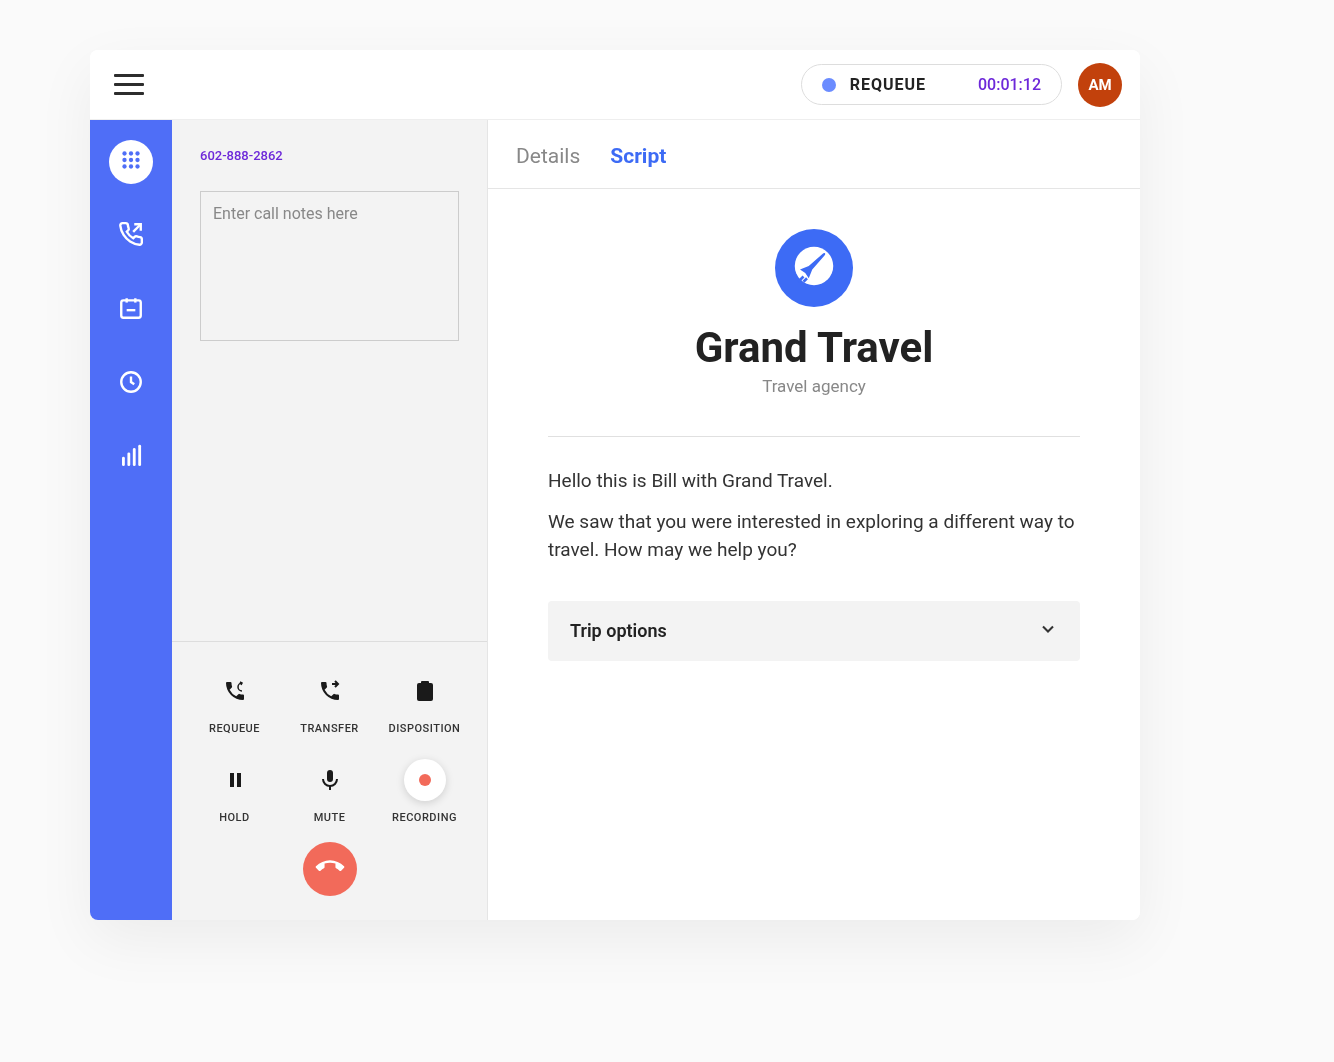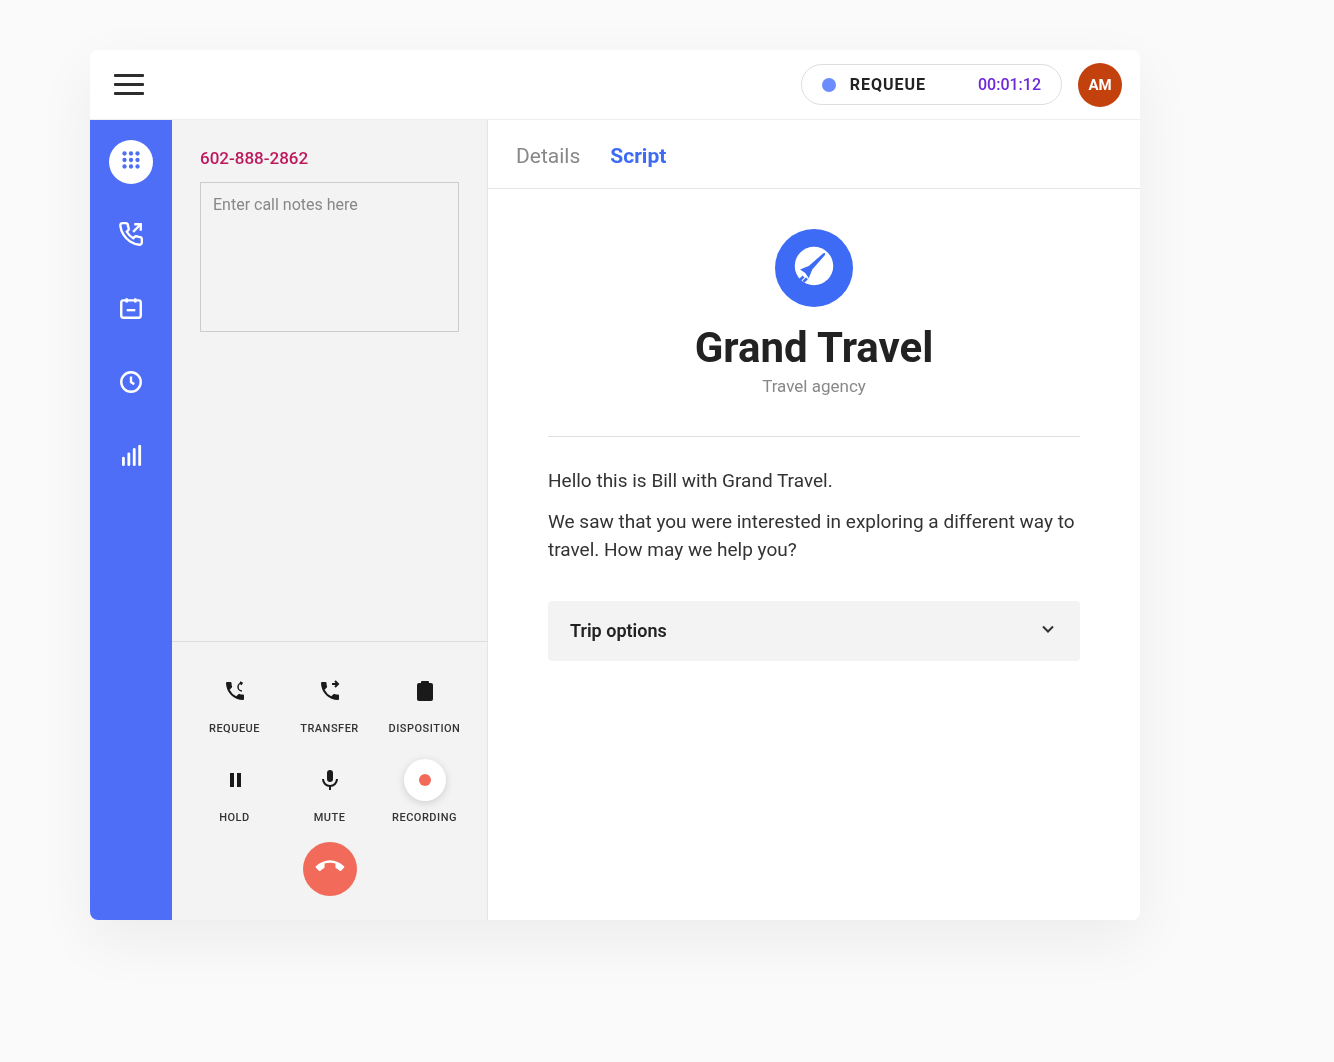--- a/index.html
+++ b/index.html
@@ -128,24 +128,24 @@
       padding: 28px 28px 0 28px;
       flex: 1;
     }
     .caller-name {
       color: #3d6bf5;
       font-size: 26px;
       font-weight: 500;
       margin-bottom: 6px;
     }
     .caller-phone {
-      color: #be185d;
-      font-size: 17px;
+      color: #6d28d9;
+      font-size: 13px;
       font-weight: 500;
-      margin-bottom: 14px;
+      margin-bottom: 28px;
     }
     .notes-input {
       width: 100%;
       height: 150px;
       border: 1px solid #ccc;
       border-radius: 0;
       background: #f3f3f3;
       padding: 12px;
       font-size: 16px;
       font-family: inherit;

